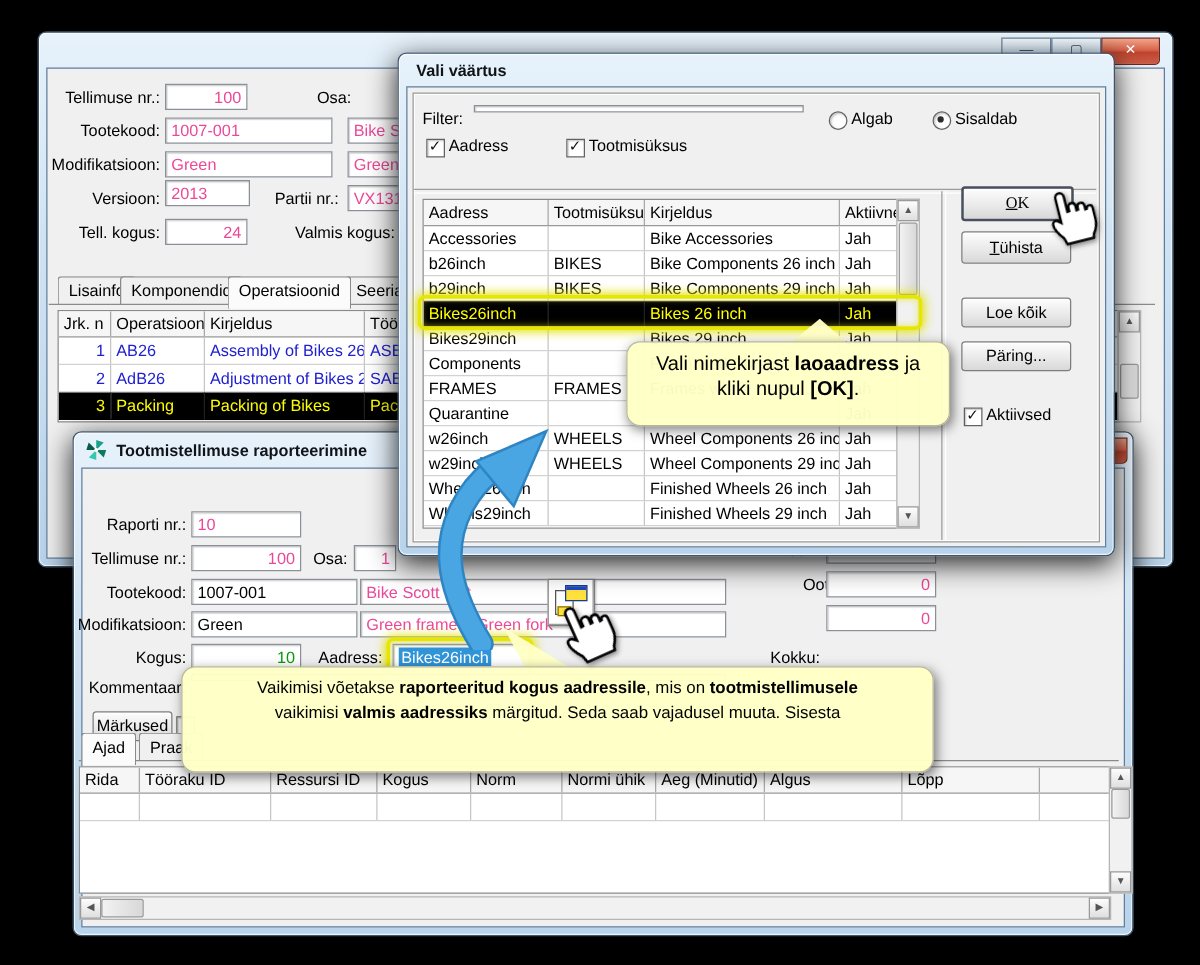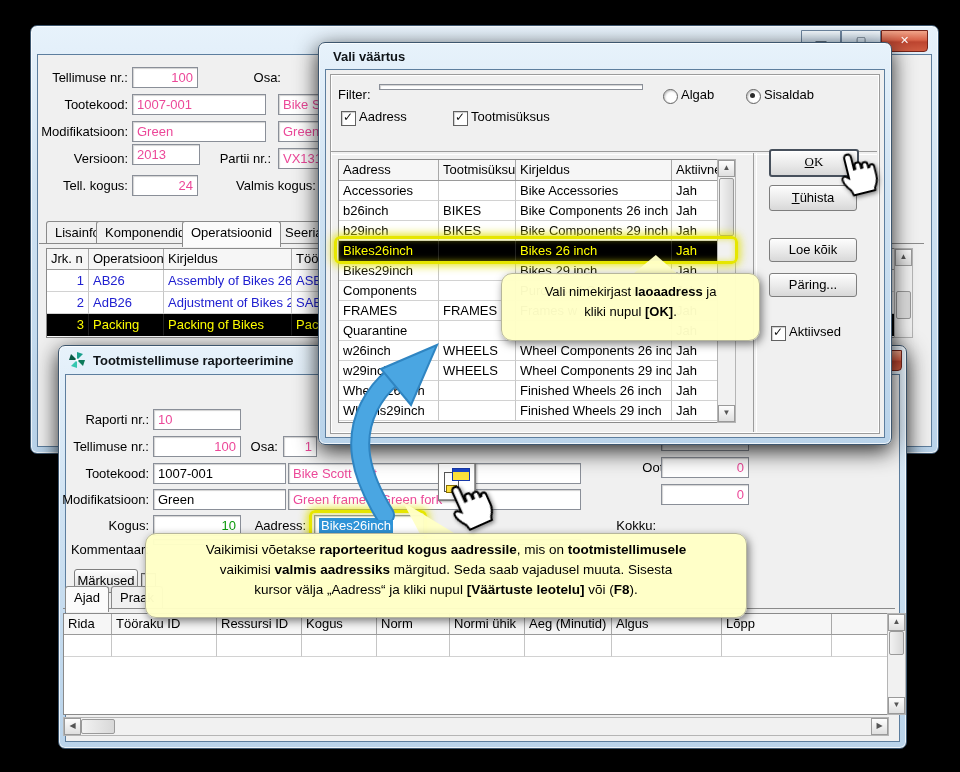--- a/index.html
+++ b/index.html
@@ -59,21 +59,21 @@
   
   .rc1{width:48px;} .rc2{width:105px;} .rc3{width:85px;} .rc4{width:75px;} .rc5{width:73px;}
   .rc6{width:75px;} .rc7{width:87px;} .rc8{width:110px;} .rc9{width:110px;} .rc10{width:56px;border-right:none;}
   
   .sb{position:absolute;background:#f1f1f1;border:1px solid #b5b5b5;}
   .sb .arr{position:absolute;width:15px;height:15px;background:linear-gradient(180deg,#fdfdfd,#dfdfdf);
            border:1px solid #9a9a9a;color:#555;font-size:8px;line-height:14px;text-align:center;}
   .sb .thumb{position:absolute;background:linear-gradient(90deg,#f2f2f2,#d8d8d8);border:1px solid #9a9a9a;border-radius:2px;}
   
   .callout{position:absolute;background:rgba(255,255,198,.97);border:1px solid #b6b69b;border-radius:11px;
-           box-shadow:2px 3px 9px rgba(0,0,0,.5);text-align:center;font-size:13px;line-height:20px;}
+           box-shadow:2px 3px 9px rgba(0,0,0,.5);text-align:center;font-size:16px;line-height:20px;}
   .callout .b{font-weight:bold;}
   .tip{position:absolute;background:rgba(255,255,198,.97);}
   .ring{position:absolute;border:3px solid #e6e600;border-radius:6px;
         box-shadow:0 0 8px 2px rgba(225,225,0,.85), inset 0 0 6px rgba(225,225,0,.6);}
   .etch-h{position:absolute;height:2px;border-top:1px solid #9c9c9c;border-bottom:1px solid #fff;}
   .etch-v{position:absolute;width:2px;border-left:1px solid #9c9c9c;border-right:1px solid #fff;}
   .etch-box{position:absolute;border:1px solid #9c9c9c;box-shadow:inset 0 0 0 1px #fff;}
   
   .sel-text{background:#2f94d8;color:#fff;padding:0 2px;}
   
@@ -400,21 +400,20 @@
   <svg style="position:absolute;left:325px;top:335px;z-index:50;" width="150" height="185" viewBox="0 0 150 185">
     <path d="M60 180 C34 138 28 104 44 72 C50 60 58 50 68 42" fill="none" stroke="#2f85c2" stroke-width="20" stroke-linecap="round"></path>
     <path d="M60 180 C34 138 28 104 44 72 C50 60 58 50 68 42" fill="none" stroke="#4aa6e2" stroke-width="16" stroke-linecap="round"></path>
     <polygon points="112,10 56,34 86,70" fill="#4aa6e2" stroke="#2f85c2" stroke-width="2"></polygon>
   </svg>
 
   <div class="tip" style="left:395px;top:502px;width:80px;height:33px;clip-path:polygon(10% 0,32% 100%,78% 100%);z-index:55;"></div>
   <div class="callout" style="left:145px;top:533px;width:600px;height:77px;padding-top:6px;z-index:55;font-size:13.5px;">
     <div><span>Vaikimisi võetakse </span><span class="b">raporteeritud kogus aadressile</span><span>, mis on </span><span class="b">tootmistellimusele</span></div>
     <div><span>vaikimisi </span><span class="b">valmis aadressiks</span><span> märgitud.  Seda saab vajadusel muuta. Sisesta</span></div>
-    <div><span>kursor välja „Aadress</span><span>“ ja kliki nupul </span><span class="b">[Väärtuste leotelu]</span><span> või (</span><span class="b">F8</span><span>).</span></div>
   </div>
 
   <svg class="hand" style="left:836px;top:148px;z-index:60;transform:rotate(-14deg);" width="42" height="50" viewBox="0 0 28 32">
     <path d="M8.5 30 L7.5 26.5 C5.5 24 3.5 21 3.5 18.2 C3.5 16.6 5.2 15.9 6.4 16.8 L8 18.2 L8 5 C8 3.5 9 2.5 10.3 2.5 C11.6 2.5 12.6 3.5 12.6 5 L12.6 13.2 L13.6 13.1 L13.6 11.2 C13.6 10 14.5 9.2 15.6 9.2 C16.7 9.2 17.5 10 17.5 11.2 L17.5 13.5 L18.4 13.4 L18.4 12.2 C18.4 11 19.2 10.2 20.3 10.2 C21.4 10.2 22.2 11 22.2 12.2 L22.2 14.2 L23 14.1 C23.1 13.2 23.8 12.6 24.6 12.6 C25.5 12.6 26.2 13.3 26.2 14.3 L26.2 20.5 C26.2 23.5 25 26 23.5 28 L23 30 Z" fill="#fff" stroke="#000" stroke-width="1.3"></path>
   </svg>
   <svg class="hand" style="left:446px;top:478px;z-index:60;transform:rotate(-24deg);" width="46" height="54" viewBox="0 0 28 32">
     <path d="M8.5 30 L7.5 26.5 C5.5 24 3.5 21 3.5 18.2 C3.5 16.6 5.2 15.9 6.4 16.8 L8 18.2 L8 5 C8 3.5 9 2.5 10.3 2.5 C11.6 2.5 12.6 3.5 12.6 5 L12.6 13.2 L13.6 13.1 L13.6 11.2 C13.6 10 14.5 9.2 15.6 9.2 C16.7 9.2 17.5 10 17.5 11.2 L17.5 13.5 L18.4 13.4 L18.4 12.2 C18.4 11 19.2 10.2 20.3 10.2 C21.4 10.2 22.2 11 22.2 12.2 L22.2 14.2 L23 14.1 C23.1 13.2 23.8 12.6 24.6 12.6 C25.5 12.6 26.2 13.3 26.2 14.3 L26.2 20.5 C26.2 23.5 25 26 23.5 28 L23 30 Z" fill="#fff" stroke="#000" stroke-width="1.3"></path>
   </svg>
 
 </div>

